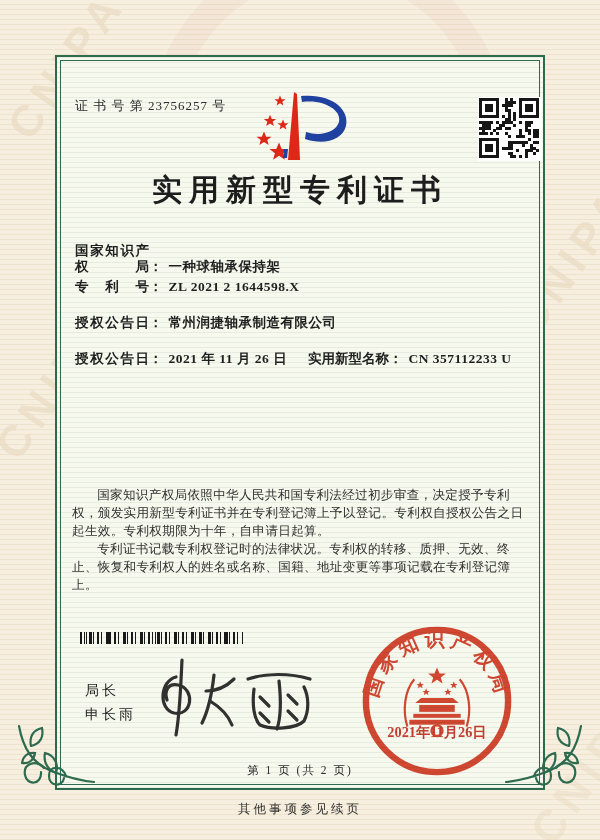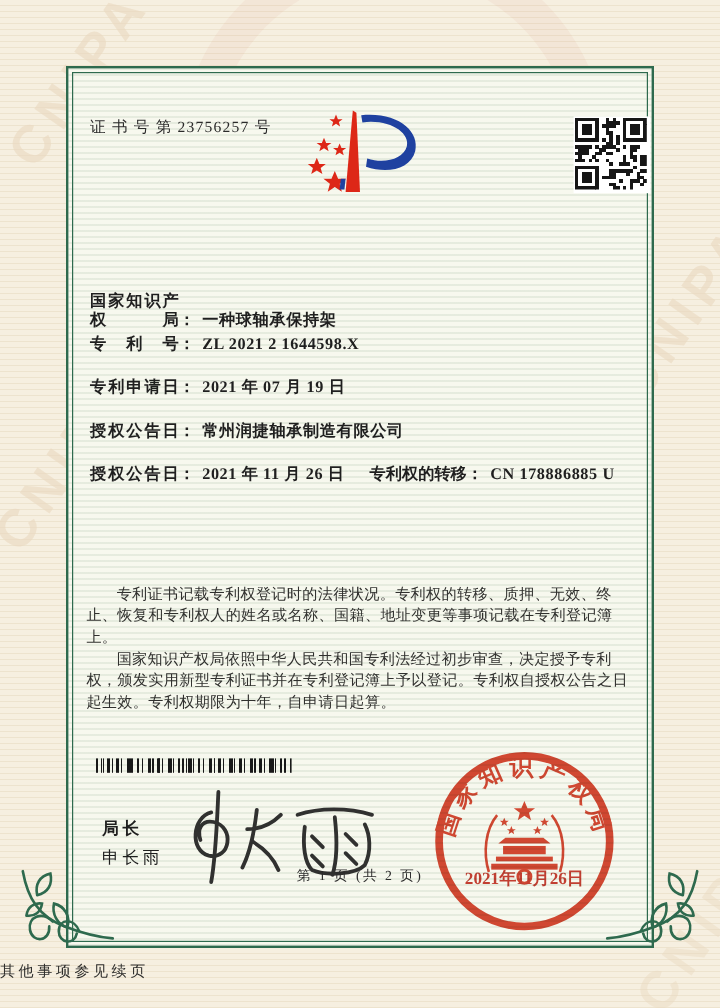--- a/index.html
+++ b/index.html
@@ -45,28 +45,28 @@
   
   .body-text{position:absolute;left:72px;right:66px;top:486px;font-size:12.6px;line-height:18px;color:#30302e;}
   .body-text p{margin:0;text-indent:2em;letter-spacing:.3px;}
   
   .barcode{position:absolute;left:80px;top:632px;width:163px;height:12px;
     background:
       repeating-linear-gradient(90deg,#191919 0 2px,transparent 2px 4px,#191919 4px 5px,transparent 5px 9px,#191919 9px 12px,transparent 12px 13px,#191919 13px 14px,transparent 14px 17px),
       repeating-linear-gradient(90deg,transparent 0 6px,#191919 6px 7px,transparent 7px 23px);
   }
   
-  .official-title{position:absolute;left:85px;top:682px;font-size:14px;font-weight:700;letter-spacing:3px;color:#1f1f1f;}
+  .official-title{position:absolute;left:85px;top:682px;font-size:14px;font-weight:400;letter-spacing:3px;color:#1f1f1f;}
   .official-name{position:absolute;left:85px;top:706px;font-size:14px;font-weight:400;letter-spacing:3px;color:#1f1f1f;}
   .signature{position:absolute;left:148px;top:655px;width:185px;height:92px;}
   
   .seal{position:absolute;left:358px;top:622px;width:158px;height:158px;mix-blend-mode:multiply;opacity:.95;}
   
-  .page-no{position:absolute;left:0;right:0;top:722px;text-align:center;font-size:11.5px;letter-spacing:2px;color:#2b2b2b;}
-  .cont-note{position:absolute;left:0;right:0;top:801px;font-size:12.5px;letter-spacing:3px;color:#2e2e2c;}
+  .page-no{position:absolute;left:0;right:0;top:763px;text-align:center;font-size:11.5px;letter-spacing:2px;color:#2b2b2b;}
+  .cont-note{position:absolute;left:0;right:0;top:801px;text-align:center;font-size:12.5px;letter-spacing:3px;color:#2e2e2c;}
 </style>
 </head>
 <body>
 
 <div class="page">
 
   <div class="red-arc"></div>
   <span class="wm" style="left:-18px;top:40px;">CNIPA</span>
   <span class="wm" style="left:488px;top:235px;">CNIPA</span>
   <span class="wm" style="left:-30px;top:360px;">CNIPA</span>
@@ -320,45 +320,43 @@
         <rect x="4" y="20" width="1.04" height="1.04" fill="#161616"></rect>
         <rect x="5" y="20" width="1.04" height="1.04" fill="#161616"></rect>
         <rect x="6" y="20" width="1.04" height="1.04" fill="#161616"></rect>
         <rect x="11" y="20" width="1.04" height="1.04" fill="#161616"></rect>
         <rect x="12" y="20" width="1.04" height="1.04" fill="#161616"></rect>
         <rect x="14" y="20" width="1.04" height="1.04" fill="#161616"></rect>
         <rect x="16" y="20" width="1.04" height="1.04" fill="#161616"></rect>
       </svg>
   </div>
 
+  <div class="title">实用新型专利证书</div>
 
   <div class="fields">
     <div class="frow">
       <span class="flabel">国家知识产权局</span><span class="colon">：</span><span class="fvalue">一种球轴承保持架</span>
     </div>
     <div class="frow">
       <span class="flabel">专利号</span><span class="colon">：</span><span class="fvalue">ZL 2021 2 1644598.X</span>
     </div>
     <div class="frow">
-      <span class="flabel">专利申请日</span><span class="colon">：</span><span class="fvalue">2021 年 07 月 19 日</span>
-    </div>
-    <div class="frow">
       <span class="flabel">授权公告日</span><span class="colon">：</span><span class="fvalue">常州润捷轴承制造有限公司</span>
     </div>
     <div class="frow">
       <span class="flabel">授权公告日</span><span class="colon">：</span><span class="fvalue">2021 年 11 月 26 日</span>
       <span class="grant2">
-        <span>专利权的转移</span><span class="colon">：</span><span class="fvalue">CN 178886885 U</span>
+        <span>实用新型名称</span><span class="colon">：</span><span class="fvalue">CN 357112233 U</span>
       </span>
     </div>
   </div>
 
   <div class="body-text">
+    <p>国家知识产权局依照中华人民共和国专利法经过初步审查，决定授予专利权，颁发实用新型专利证书并在专利登记簿上予以登记。专利权自授权公告之日起生效。专利权期限为十年，自申请日起算。</p>
     <p>专利证书记载专利权登记时的法律状况。专利权的转移、质押、无效、终止、恢复和专利权人的姓名或名称、国籍、地址变更等事项记载在专利登记簿上。</p>
-    <p>国家知识产权局依照中华人民共和国专利法经过初步审查，决定授予专利权，颁发实用新型专利证书并在专利登记簿上予以登记。专利权自授权公告之日起生效。专利权期限为十年，自申请日起算。</p>
   </div>
 
   <div class="barcode"></div>
 
   <div class="official-title">局长</div>
   <div class="official-name">申长雨</div>
 
   <svg class="signature" viewBox="0 0 185 92">
     <g fill="none" stroke="#1c1c1c" stroke-width="3.2" stroke-linecap="round" opacity=".9">
       <path d="M28,22 C12,26 10,54 26,58 C44,62 48,34 30,30 C20,28 16,36 19,45"></path>

